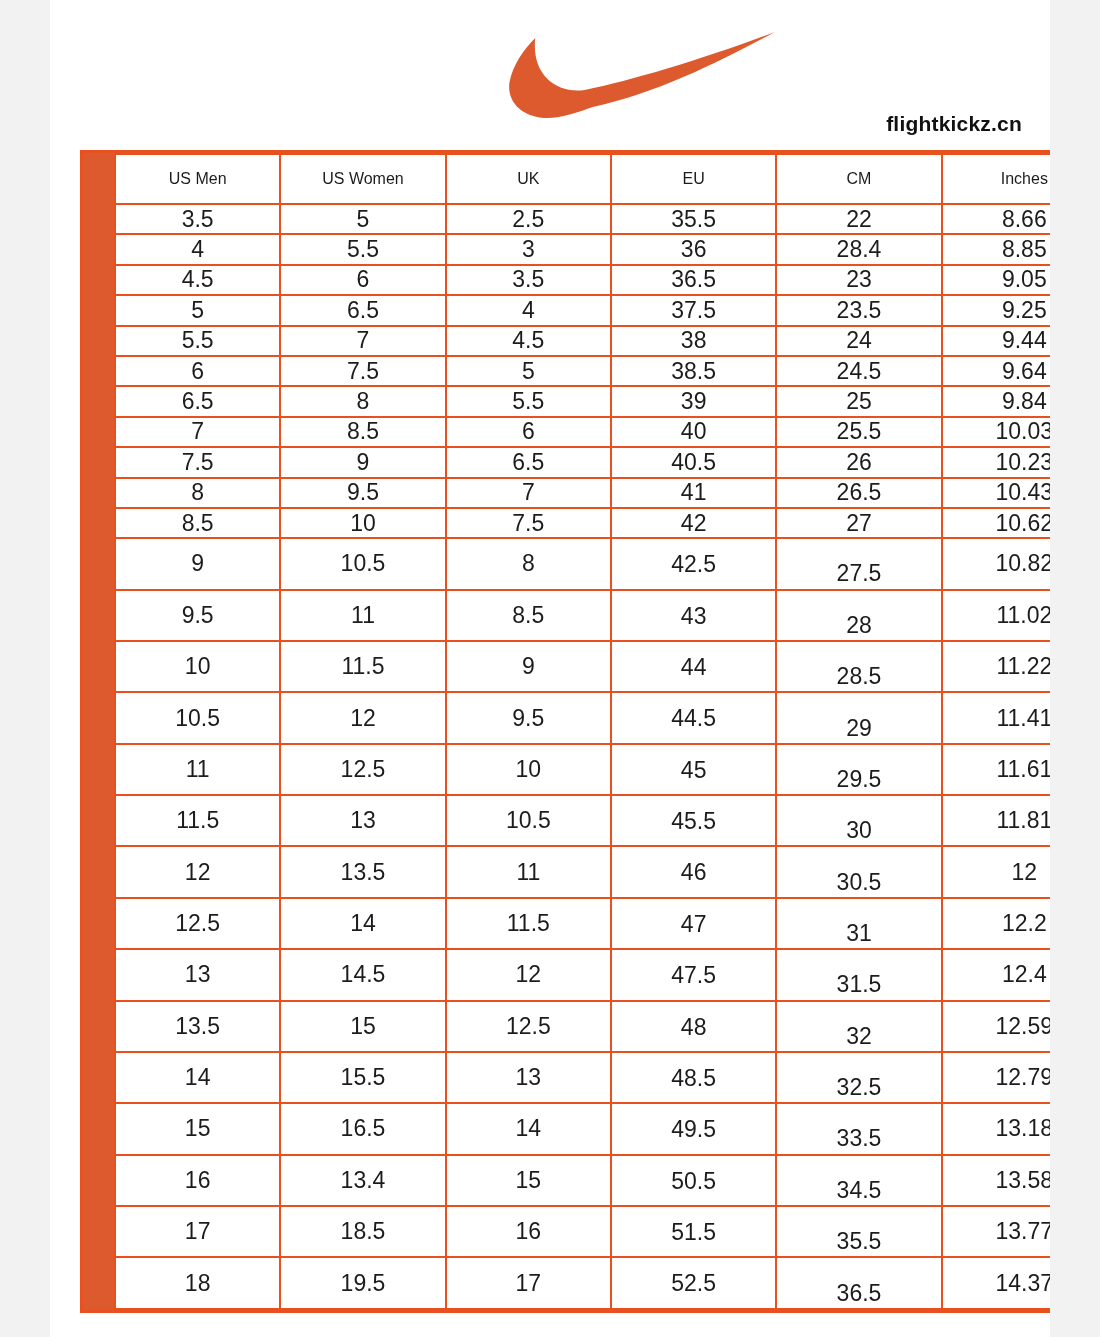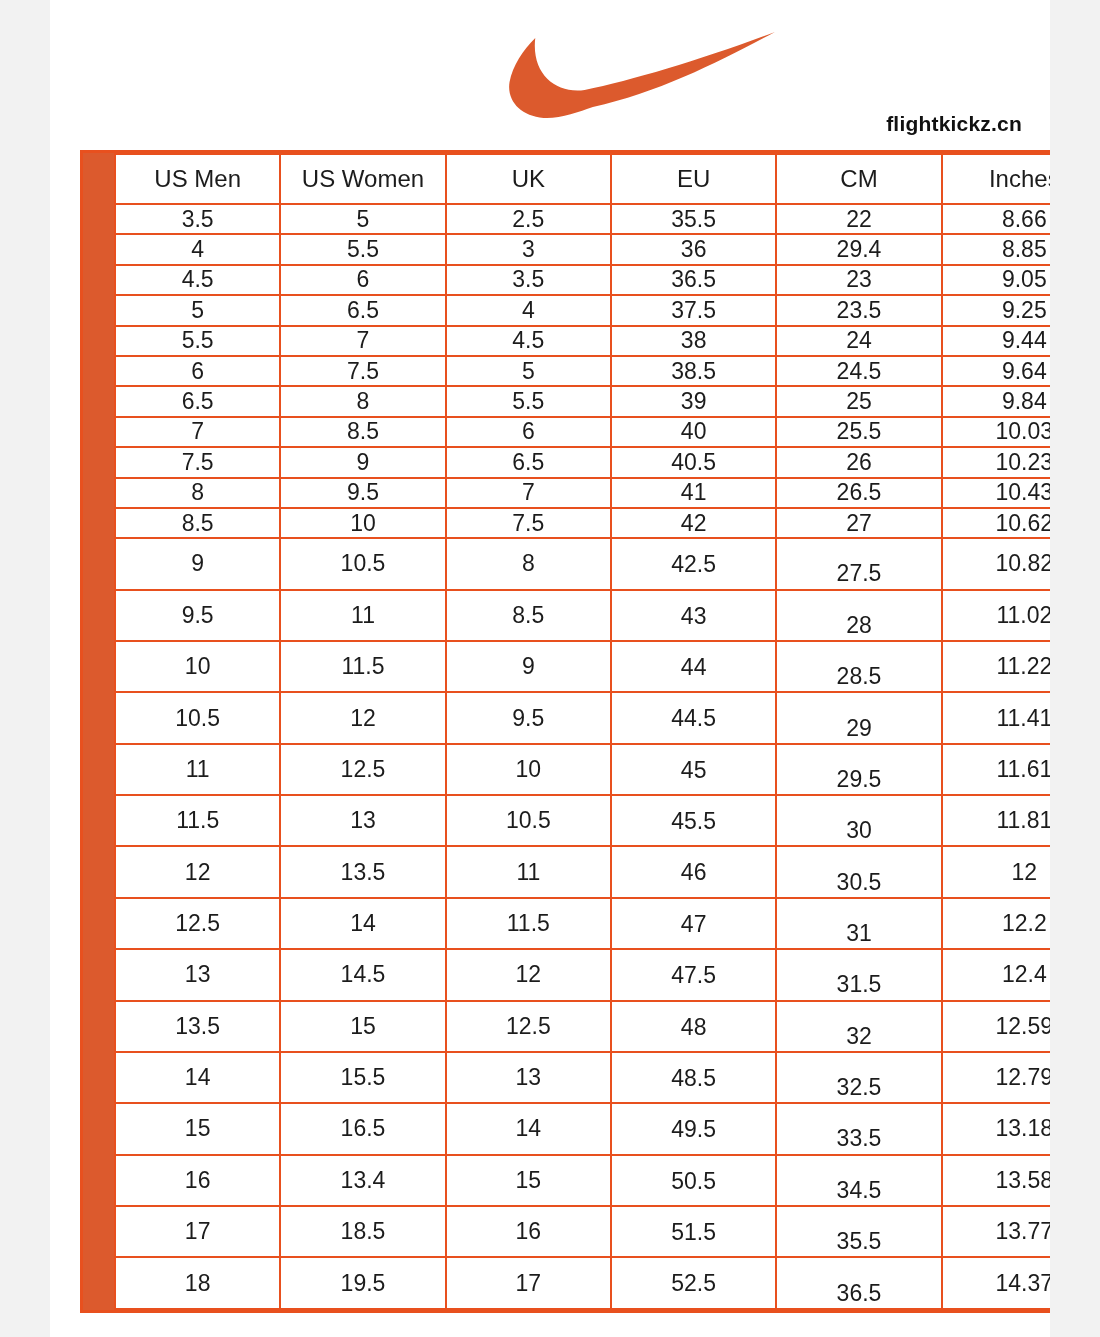--- a/index.html
+++ b/index.html
@@ -71,21 +71,21 @@
     border:2px solid var(--orange-border);
     text-align:center;
     vertical-align:middle;
     padding:0;
     color:var(--text);
     background:var(--background);
     overflow:hidden;
   }
   table.size-table thead tr{height:50px;}
   table.size-table th{
-    font-size:24px;
+    font-size:16px;
     font-weight:400;
   }
   table.size-table td{
     font-size:23px;
     font-weight:400;
   }
   
   table.size-table tbody tr:nth-child(n+12) td:nth-child(4){
     vertical-align:top;
     padding-top:12px;
@@ -134,21 +134,21 @@
             <td>2.5</td>
             <td>35.5</td>
             <td>22</td>
             <td>8.66</td>
           </tr>
           <tr>
             <td>4</td>
             <td>5.5</td>
             <td>3</td>
             <td>36</td>
-            <td>29.4</td>
+            <td>28.4</td>
             <td>8.85</td>
           </tr>
           <tr>
             <td>4.5</td>
             <td>6</td>
             <td>3.5</td>
             <td>36.5</td>
             <td>23</td>
             <td>9.05</td>
           </tr>

